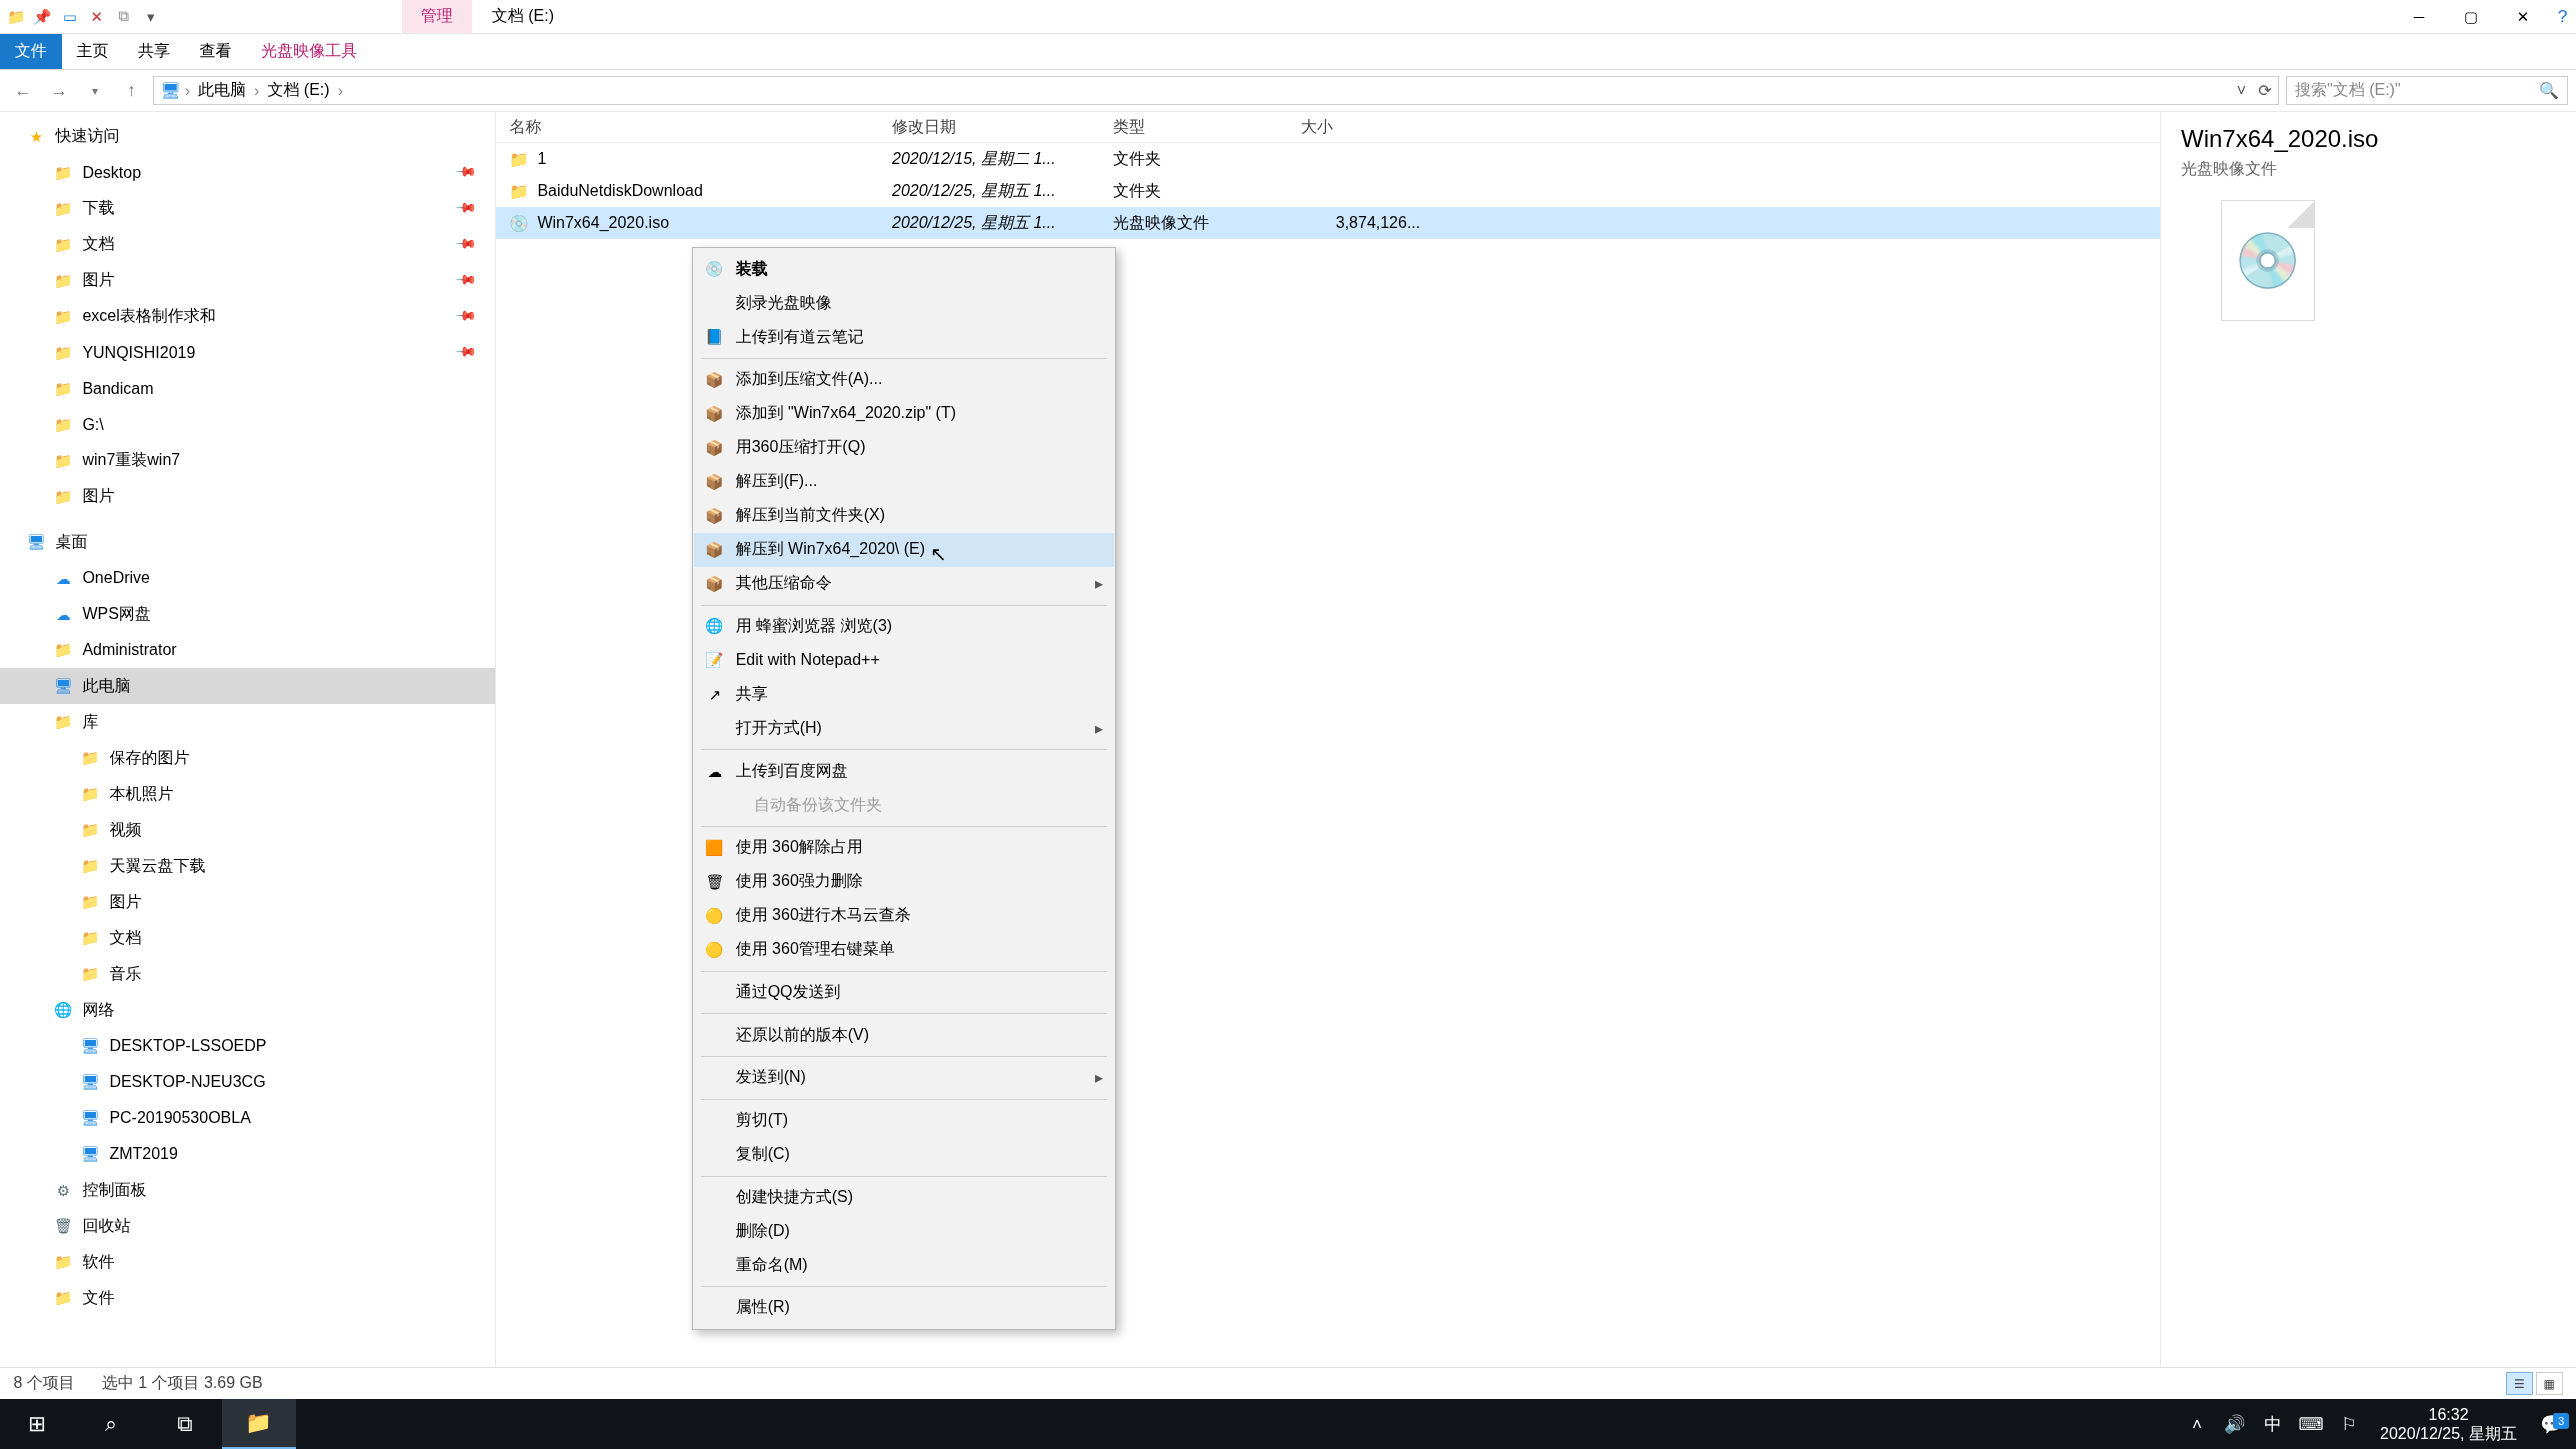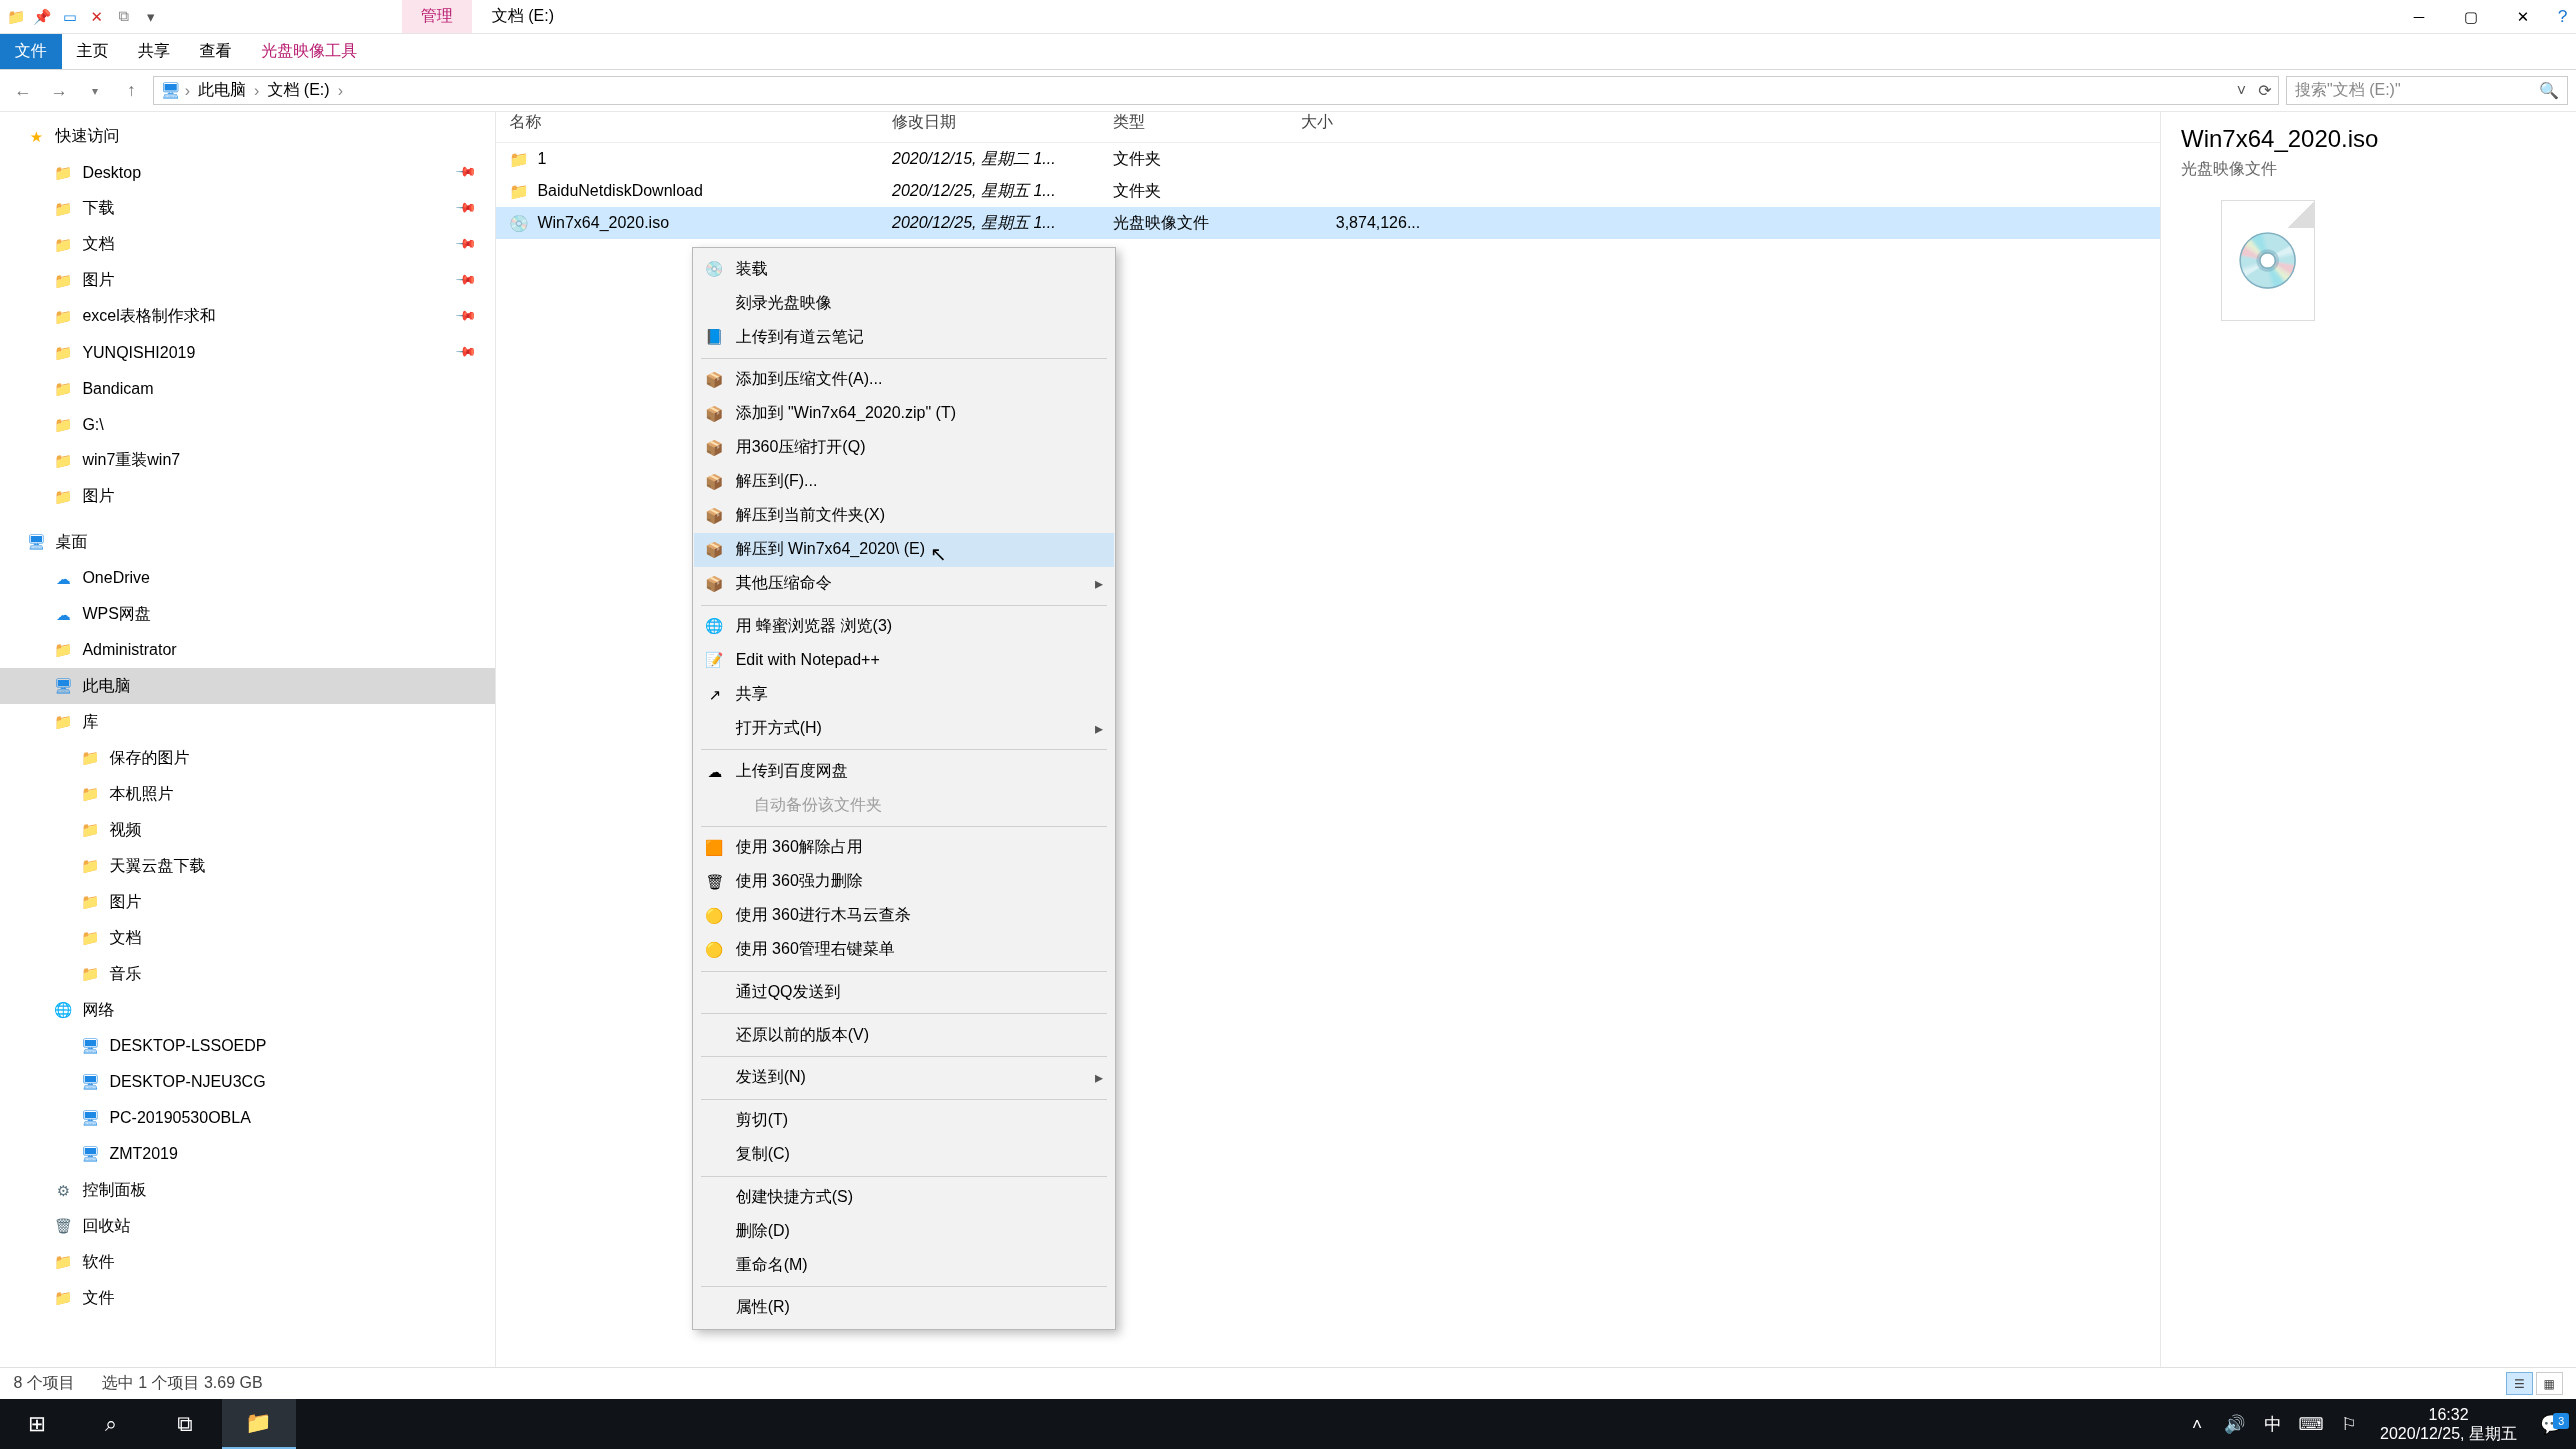--- a/index.html
+++ b/index.html
@@ -45,21 +45,21 @@
 .ic-star { color: #ffb300; }
 .ic-folder { color: #ffca28; }
 .ic-blue { color: #1e88e5; }
 .ic-monitor { color: #1e88e5; }
 .ic-drive { color: #90a4ae; }
 .ic-recycle { color: #546e7a; }
 .ic-dl { color: #29b6f6; }
 
 
 .filepane { flex: 1; display: flex; flex-direction: column; }
-.colhdr { display: flex; height: 31px; border-bottom: 0.7px solid #eee; color: #444; }
+.colhdr { display: flex; height: 31px; align-items: center; border-bottom: 0.7px solid #eee; color: #444; }
 .col-name { width: 396px; padding-left: 13.4px; }
 .col-date { width: 221px; }
 .col-type { width: 188px; font-family: Liberation Mono, monospace; }
 .col-size { width: 181px; }
 .frow { display: flex; height: 32px; align-items: center; }
 .frow.sel { background: #cde8ff; }
 .frow .c-name { width: 396px; padding-left: 13.4px; display: flex; align-items: center; gap: 8px; }
 .frow .c-date { width: 221px; font-style: italic; }
 .frow .c-type { width: 188px; }
 .frow .c-size { width: 181px; text-align: center; padding-right: 27px; }
@@ -381,21 +381,21 @@
     </div>
     <div class="notif">
       💬<span class="badge">3</span>
     </div>
   </div>
 </div>
 
 <div class="ctx" id="ctx">
     <div class="mi">
       <span class="micon">💿</span>
-      <span style="font-weight:400">装载</span>
+      <span style="font-weight:700">装载</span>
     </div>
     <div class="mi">
       <span class="micon"></span>
       <span style="">刻录光盘映像</span>
     </div>
     <div class="mi">
       <span class="micon">📘</span>
       <span style="">上传到有道云笔记</span>
     </div>
     <div class="sepline"></div>

